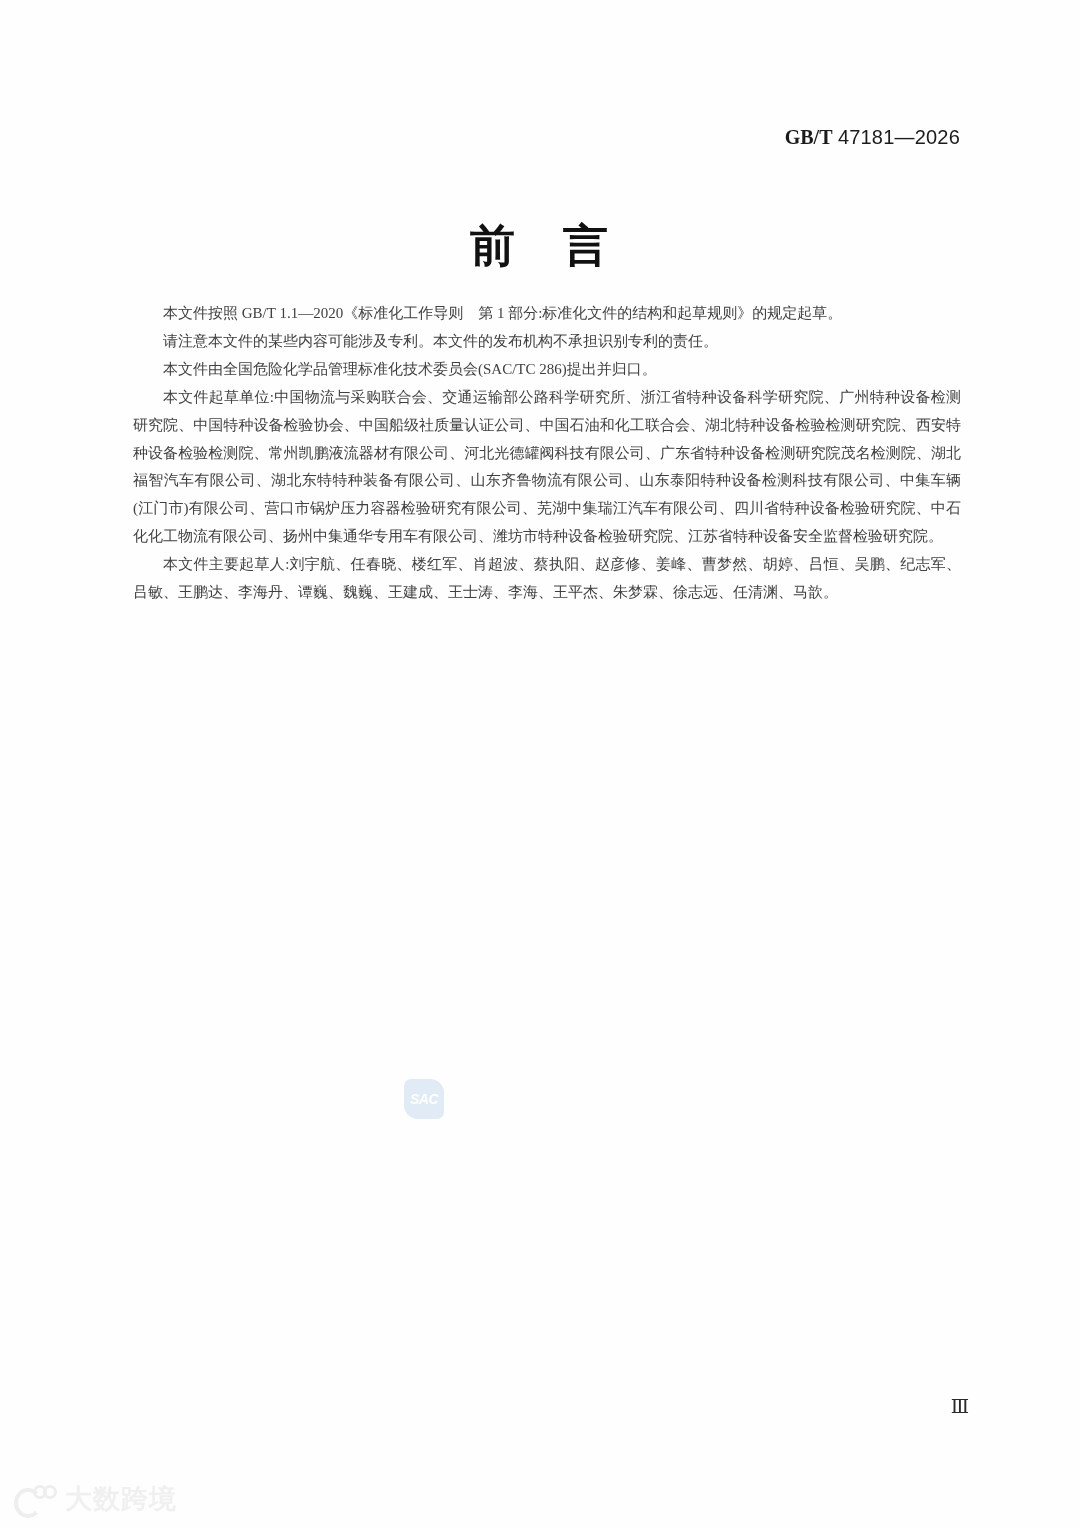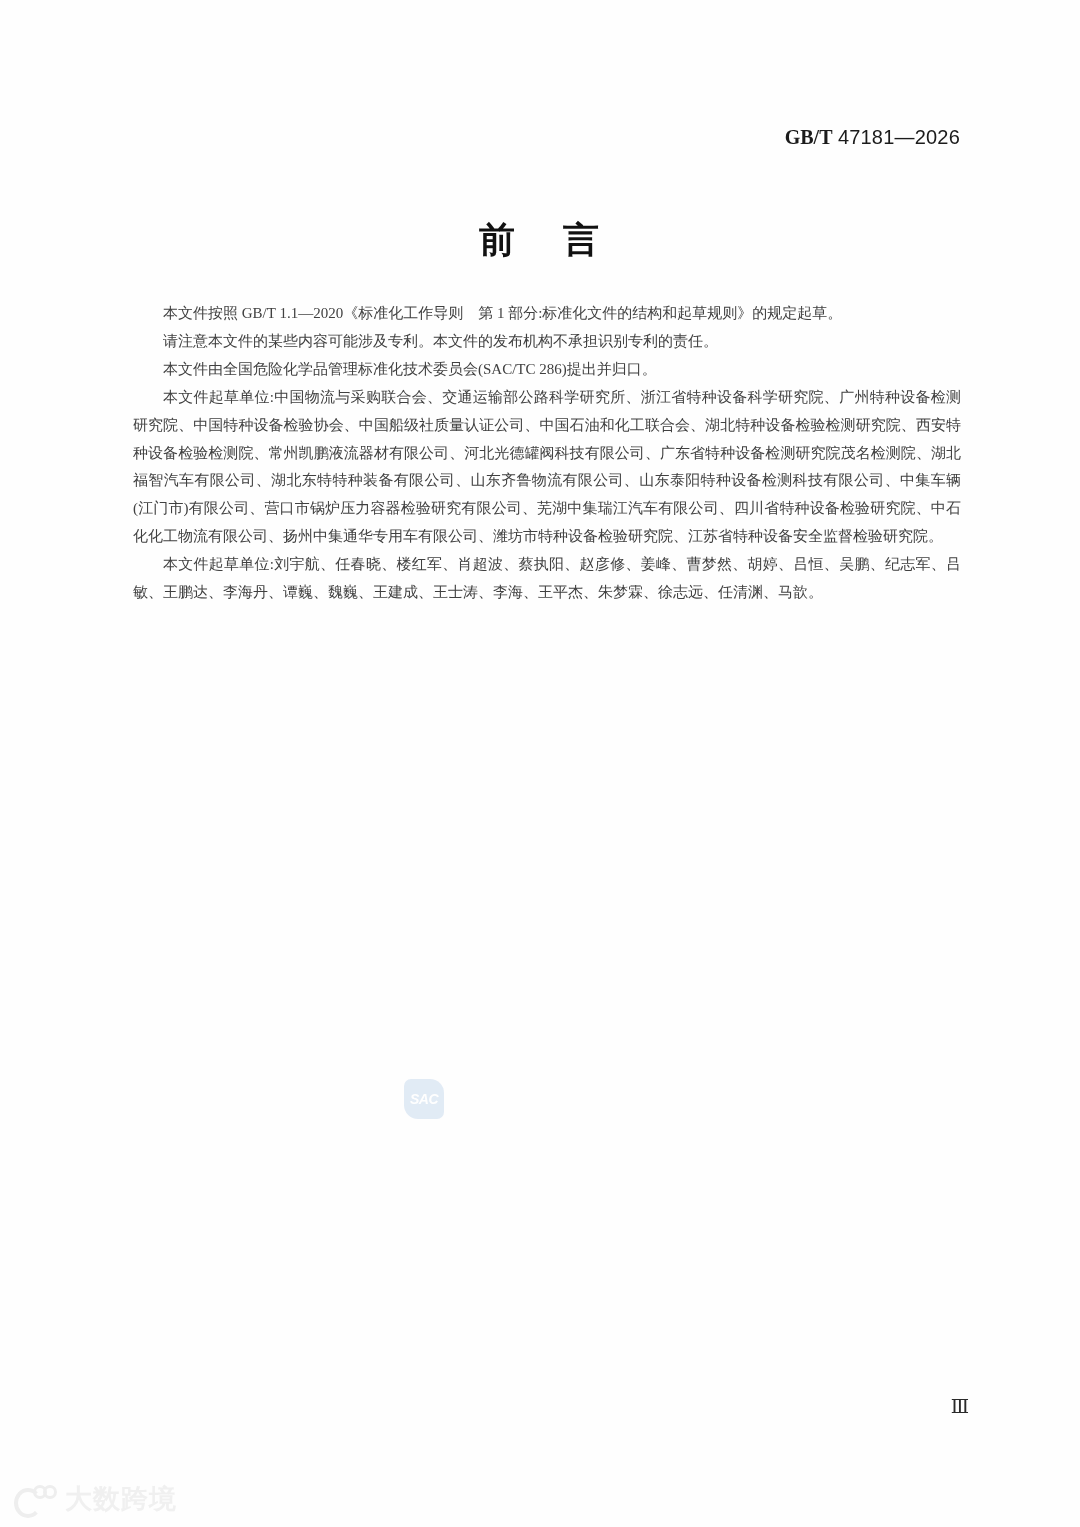--- a/index.html
+++ b/index.html
@@ -40,21 +40,21 @@
     letter-spacing: 0.2px;
   }
 
   
   .title {
     position: absolute;
     top: 216px;
     left: 0;
     width: 1080px;
     text-align: center;
-    font-size: 36px;
+    font-size: 45px;
     font-weight: bold;
     color: #111111;
     letter-spacing: 2px;
   }
   .title .gap { display: inline-block; width: 46px; }
 
   
   .body-text {
     position: absolute;
     top: 300px;
@@ -165,21 +165,21 @@
 
   <div class="title">
     <span>前</span><span class="gap"></span><span>言</span>
   </div>
 
   <div class="body-text">
     <p class="para">本文件按照 GB/T 1.1—2020《标准化工作导则　第 1 部分:标准化文件的结构和起草规则》的规定起草。</p>
     <p class="para">请注意本文件的某些内容可能涉及专利。本文件的发布机构不承担识别专利的责任。</p>
     <p class="para">本文件由全国危险化学品管理标准化技术委员会(SAC/TC 286)提出并归口。</p>
     <p class="para">本文件起草单位:中国物流与采购联合会、交通运输部公路科学研究所、浙江省特种设备科学研究院、广州特种设备检测研究院、中国特种设备检验协会、中国船级社质量认证公司、中国石油和化工联合会、湖北特种设备检验检测研究院、西安特种设备检验检测院、常州凯鹏液流器材有限公司、河北光德罐阀科技有限公司、广东省特种设备检测研究院茂名检测院、湖北福智汽车有限公司、湖北东特特种装备有限公司、山东齐鲁物流有限公司、山东泰阳特种设备检测科技有限公司、中集车辆(江门市)有限公司、营口市锅炉压力容器检验研究有限公司、芜湖中集瑞江汽车有限公司、四川省特种设备检验研究院、中石化化工物流有限公司、扬州中集通华专用车有限公司、潍坊市特种设备检验研究院、江苏省特种设备安全监督检验研究院。</p>
-    <p class="para">本文件起草单位:刘宇航、任春晓、楼红军、肖超波、蔡执阳、赵彦修、姜峰、曹梦然、胡婷、吕恒、吴鹏、纪志军、吕敏、王鹏达、李海丹、谭巍、魏巍、王建成、王士涛、李海、王平杰、朱梦霖、徐志远、任清渊、马歆。</p>
+    <p class="para">本文件主要起草人:刘宇航、任春晓、楼红军、肖超波、蔡执阳、赵彦修、姜峰、曹梦然、胡婷、吕恒、吴鹏、纪志军、吕敏、王鹏达、李海丹、谭巍、魏巍、王建成、王士涛、李海、王平杰、朱梦霖、徐志远、任清渊、马歆。</p>
   </div>
 
   <div class="sac-mark">
     <span>SAC</span>
   </div>
 
   <div class="folio">Ⅲ</div>
 
   <div class="wm">
     <span class="wm-logo">

